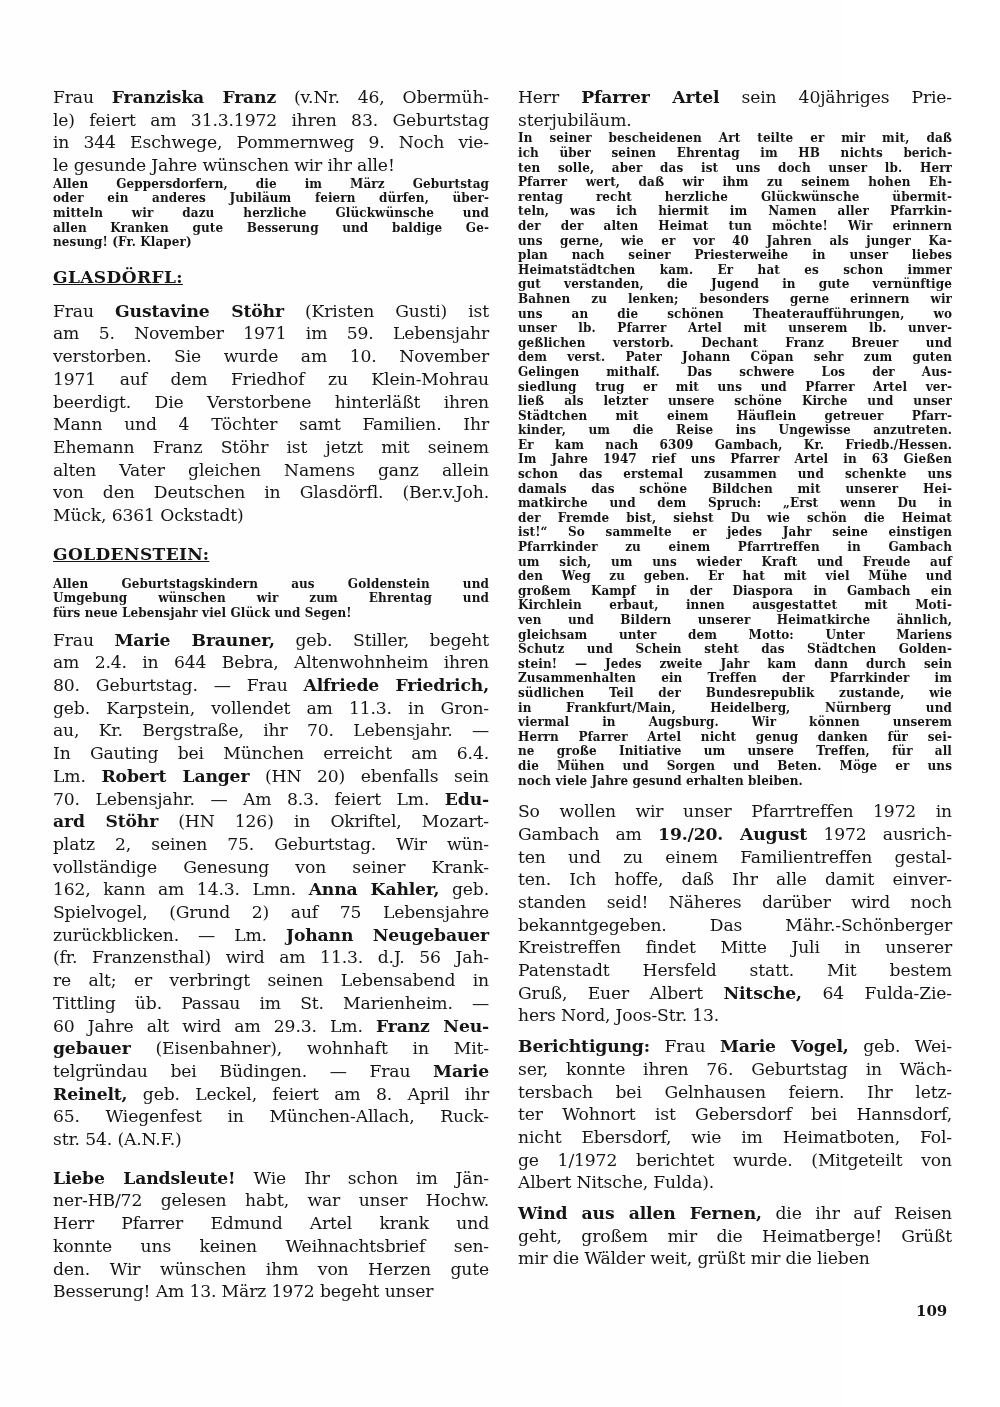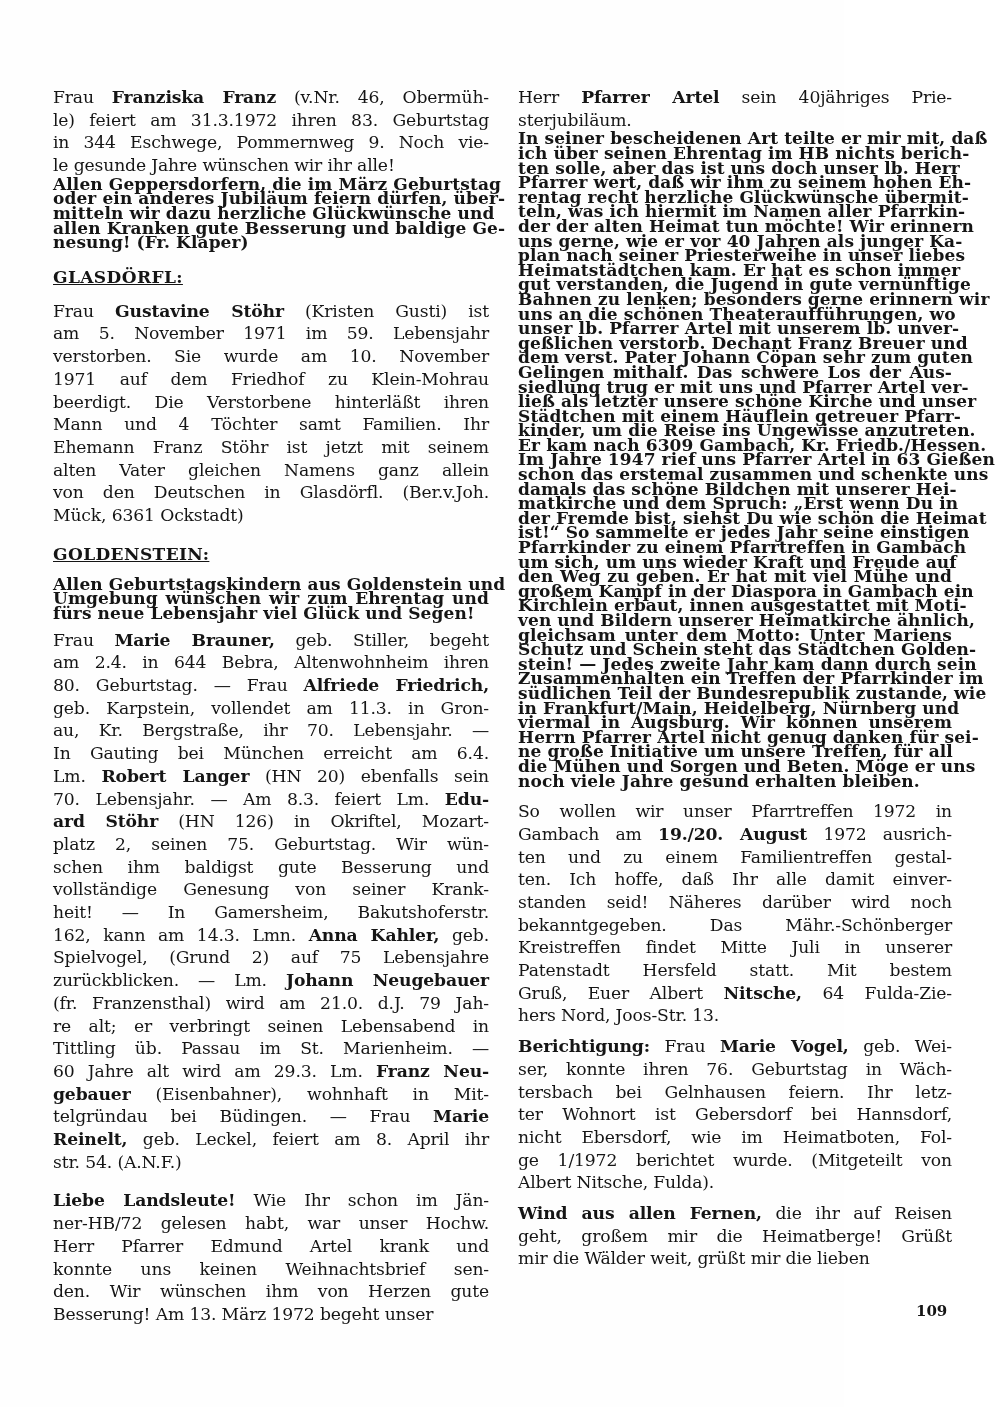--- a/index.html
+++ b/index.html
@@ -5,21 +5,21 @@
   html, body { margin: 0; padding: 0; background: #ffffff; }
   body { width: 1000px; height: 1407px; position: relative; overflow: hidden; color: #151515; }
   .page { position: absolute; left: 0; top: 0; width: 844px; height: 1407px; background: #fefefe; }
   .col { position: absolute; top: 86px; }
   .col-left { left: 53px; width: 436px; }
   .col-right { left: 518px; width: 434px; }
   .serif { font-family: "DejaVu Serif", "Liberation Serif", serif; }
   .line { display: block; white-space: nowrap; text-align: justify; text-align-last: justify; }
   .line.last { text-align-last: left; }
   .big { font-size: 17.2px; line-height: 22.7px; letter-spacing: -0.15px; }
-  .small { font-size: 17px; line-height: 14.6px; letter-spacing: 0.1px; font-weight: bold; }
+  .small { font-size: 12px; line-height: 14.6px; letter-spacing: 0.1px; font-weight: bold; }
   .small.light { font-weight: bold; }
   .head { font-size: 17px; font-weight: bold; line-height: 22px; letter-spacing: 0.4px; text-decoration: underline; }
   .b { font-weight: bold; }
   .gap-s { height: 8px; }
   .gap-m { height: 12px; }
   .gap-l { height: 16px; }
   .pagenum { position: absolute; left: 916px; top: 1302px; font-size: 15px; font-weight: bold; font-family: "DejaVu Serif", "Liberation Serif", serif; }
 </style>
 </head>
 <body>
@@ -68,33 +68,32 @@
         <span class="line"><span>Frau </span><span class="b">Marie Brauner,</span><span> geb. Stiller, begeht</span></span>
         <span class="line"><span>am 2.4. in 644 Bebra, Altenwohnheim ihren</span></span>
         <span class="line"><span>80. Geburtstag. — Frau </span><span class="b">Alfriede Friedrich,</span></span>
         <span class="line"><span>geb. Karpstein, vollendet am 11.3. in Gron-</span></span>
         <span class="line"><span>au, Kr. Bergstraße, ihr 70. Lebensjahr. —</span></span>
         <span class="line"><span>In Gauting bei München erreicht am 6.4.</span></span>
         <span class="line"><span>Lm. </span><span class="b">Robert Langer</span><span> (HN 20) ebenfalls sein</span></span>
         <span class="line"><span>70. Lebensjahr. — Am 8.3. feiert Lm. </span><span class="b">Edu-</span></span>
         <span class="line"><span class="b">ard Stöhr</span><span> (HN 126) in Okriftel, Mozart-</span></span>
         <span class="line"><span>platz 2, seinen 75. Geburtstag. Wir wün-</span></span>
-        <span class="line"><span>schen ihm baldigst gute Besserung und</span></span>
         <span class="line"><span>vollständige Genesung von seiner Krank-</span></span>
-        <span class="line"><span>heit! — In Gamersheim, Bakutshoferstr.</span></span>
         <span class="line"><span>162, kann am 14.3. Lmn. </span><span class="b">Anna Kahler,</span><span> geb.</span></span>
         <span class="line"><span>Spielvogel, (Grund 2) auf 75 Lebensjahre</span></span>
         <span class="line"><span>zurückblicken. — Lm. </span><span class="b">Johann Neugebauer</span></span>
-        <span class="line"><span>(fr. Franzensthal) wird am 21.0. d.J. 79 Jah-</span></span>
+        <span class="line"><span>(fr. Franzensthal) wird am 11.3. d.J. 56 Jah-</span></span>
         <span class="line"><span>re alt; er verbringt seinen Lebensabend in</span></span>
         <span class="line"><span>Tittling üb. Passau im St. Marienheim. —</span></span>
         <span class="line"><span>60 Jahre alt wird am 29.3. Lm. </span><span class="b">Franz Neu-</span></span>
         <span class="line"><span class="b">gebauer</span><span> (Eisenbahner), wohnhaft in Mit-</span></span>
         <span class="line"><span>telgründau bei Büdingen. — Frau </span><span class="b">Marie</span></span>
         <span class="line"><span class="b">Reinelt,</span><span> geb. Leckel, feiert am 8. April ihr</span></span>
+        <span class="line"><span>65. Wiegenfest in München-Allach, Ruck-</span></span>
         <span class="line last"><span>str. 54. (A.N.F.)</span></span>
       </div>
     <div class="gap-l"></div>
     <div class="big">
         <span class="line"><span class="b">Liebe Landsleute!</span><span> Wie Ihr schon im Jän-</span></span>
         <span class="line"><span>ner-HB/72 gelesen habt, war unser Hochw.</span></span>
         <span class="line"><span>Herr Pfarrer Edmund Artel krank und</span></span>
         <span class="line"><span>konnte uns keinen Weihnachtsbrief sen-</span></span>
         <span class="line"><span>den. Wir wünschen ihm von Herzen gute</span></span>
         <span class="line last"><span>Besserung! Am 13. März 1972 begeht unser</span></span>

